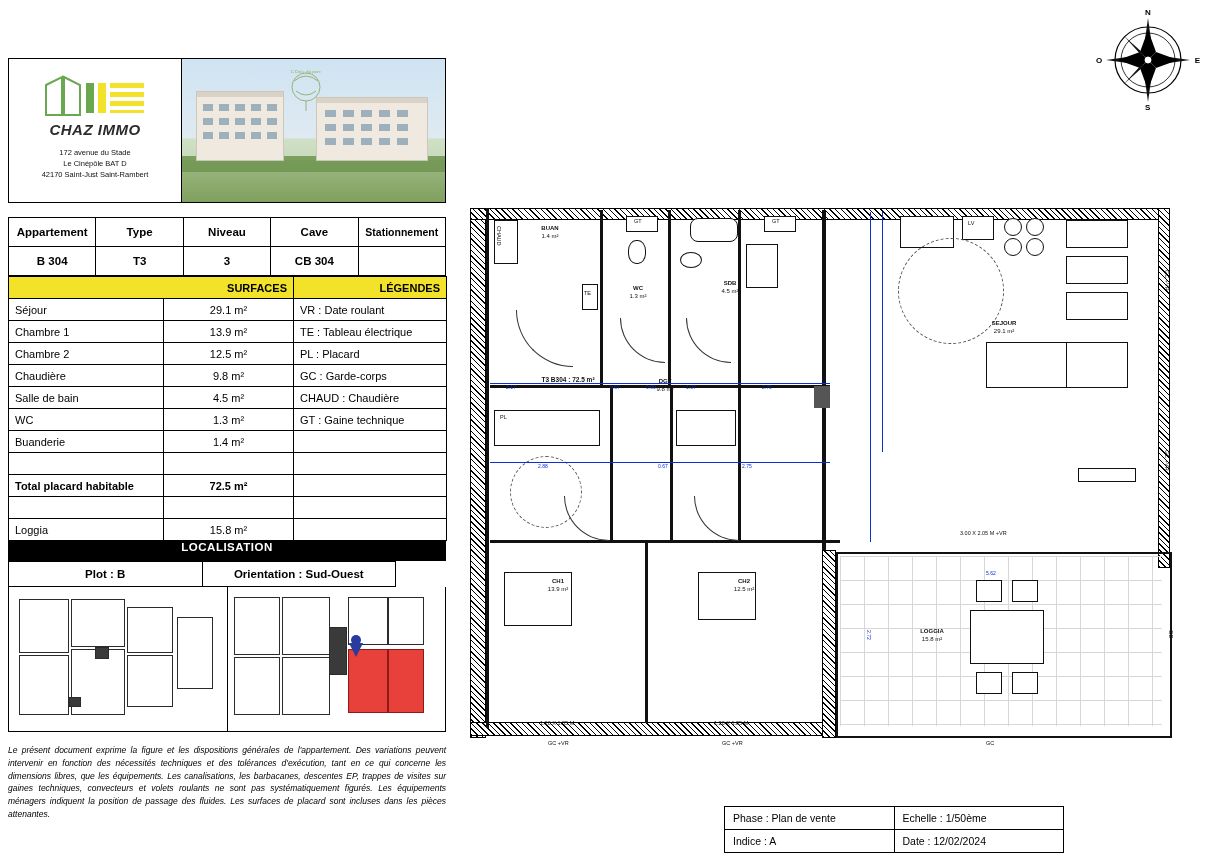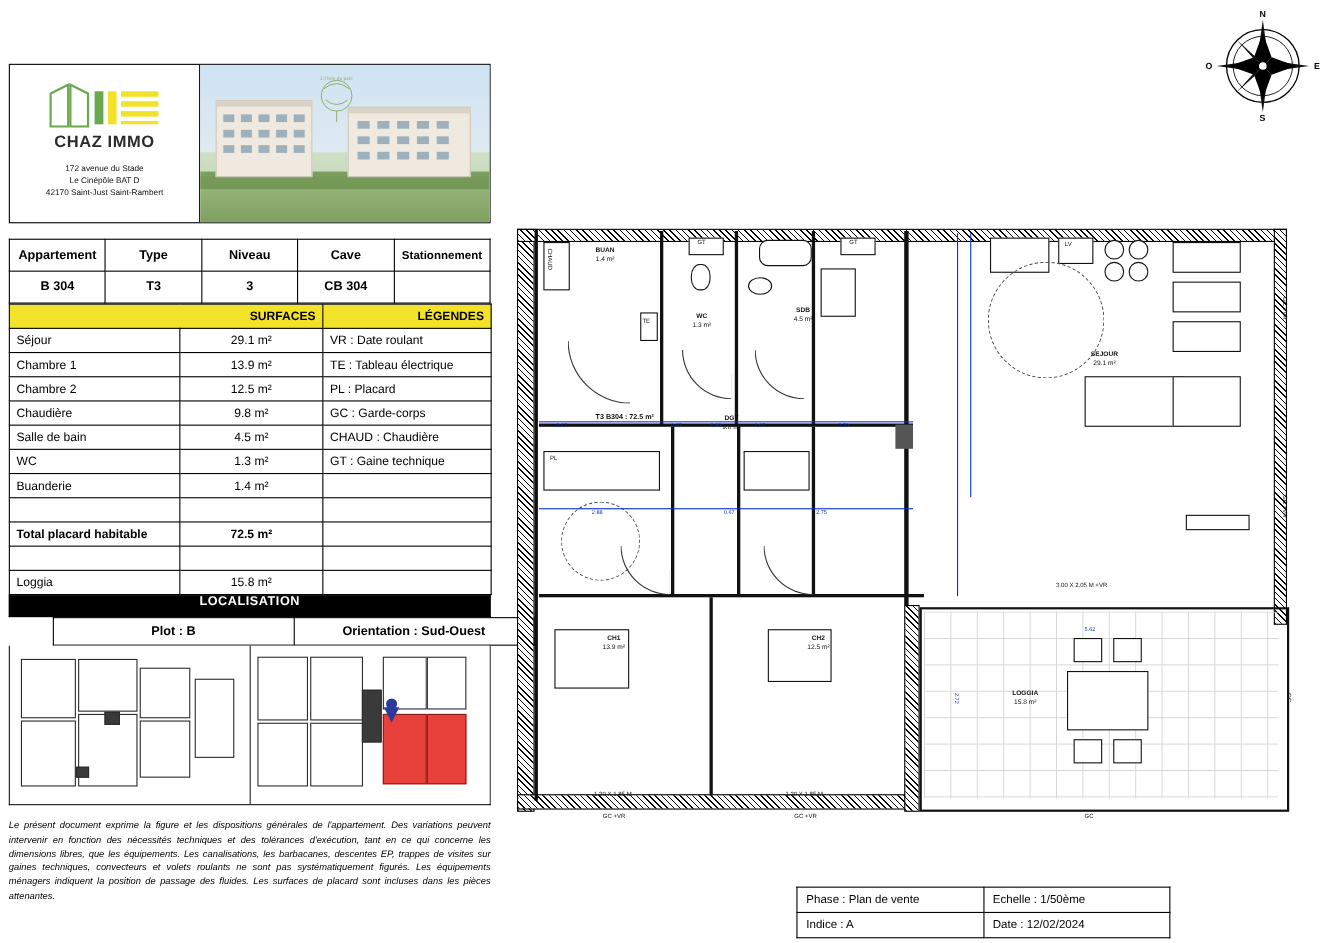--- a/index.html
+++ b/index.html
@@ -13,21 +13,21 @@
   }
   .page{position:absolute;inset:0;}
 
   
   #left-panel{position:absolute;left:8px;top:58px;width:440px;}
 
   .logo-row{display:flex;border:1px solid #000;width:438px;height:145px;box-sizing:border-box;}
   .logo-cell{width:173px;border-right:1px solid #000;box-sizing:border-box;
     display:flex;flex-direction:column;align-items:center;justify-content:flex-start;padding-top:14px;}
   .logo-mark{width:110px;height:46px;position:relative;}
-  .logo-name{font-size:15px;font-weight:bold;letter-spacing:.5px;margin-top:2px;color:#2b2b2b;}
+  .logo-name{font-size:15px;font-weight:bold;letter-spacing:.5px;margin-top:2px;color:#2b2b2b;font-style:italic;}
   .logo-addr{font-size:7.5px;line-height:1.45;text-align:center;margin-top:10px;color:#111;}
   .render-cell{flex:1;position:relative;overflow:hidden;background:linear-gradient(#cfe3f2 0%,#dfeaf2 55%,#cfe0c6 56%,#b9cfa8 100%);}
 
   
   .bldg{position:absolute;background:#efe9df;border:1px solid #cdc6ba;}
   .bldg .win{position:absolute;background:#9fb0bd;}
   .roofline{position:absolute;background:#d8d2c7;}
   .tree-logo{position:absolute;left:92px;top:6px;width:64px;height:50px;opacity:.75;}
   .grass{position:absolute;left:0;right:0;bottom:0;height:42px;background:linear-gradient(#9fba84,#7fa05f);}
   .hedge{position:absolute;bottom:30px;left:0;right:0;height:16px;background:#6f9450;opacity:.85;}
@@ -42,21 +42,21 @@
   #surfaces-table td{border:1px solid #000;height:21px;font-size:11px;padding:0 6px;text-align:right;}
   #surfaces-table td.lbl{text-align:left;}
   #surfaces-table td.val{text-align:center;}
   #surfaces-table td.leg{text-align:left;}
   .band{background:#f2e32a;text-align:center;font-weight:bold;font-size:11px;height:17px;}
   .band-black{background:#000;color:#fff;text-align:center;font-weight:bold;font-size:11.5px;height:20px;letter-spacing:.5px;}
   .spacer-row td{border:1px solid #000;height:9px;}
   .bold{font-weight:bold;}
 
   #locroot{width:438px;}
-  #loc-table{width:438px;table-layout:fixed;margin-left:40px;}
+  #loc-table{width:388px;table-layout:fixed;}
   #loc-table td{border:1px solid #000;height:22px;text-align:center;font-size:11.5px;font-weight:bold;}
 
   
   .mini-wrap{display:flex;width:438px;border:1px solid #000;border-top:none;box-sizing:border-box;height:145px;}
   .mini{flex:1;position:relative;border-right:1px solid #000;box-sizing:border-box;background:#fff;}
   .mini:last-child{border-right:none;}
   .mini .blk{position:absolute;border:1px solid #2b2b2b;background:#fff;}
   .mini .dark{background:#3a3a3a;}
   .mini .red{background:#e8413c;border:1px solid #8c1b17;}
   .mini .pin{position:absolute;width:0;height:0;border-left:7px solid transparent;border-right:7px solid transparent;border-top:14px solid #2a3b9e;}

